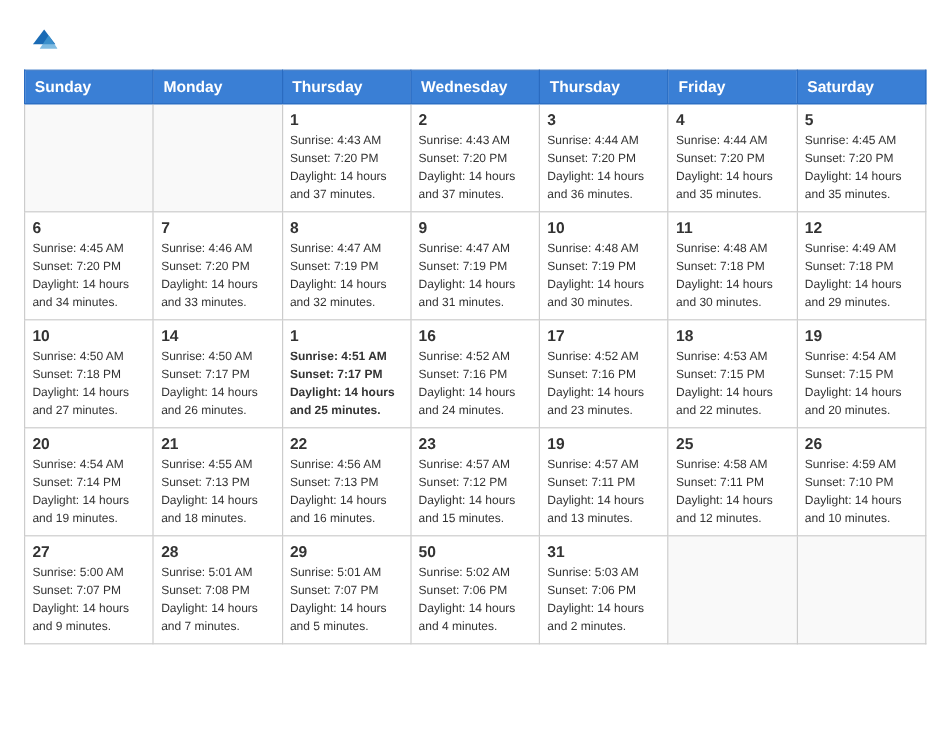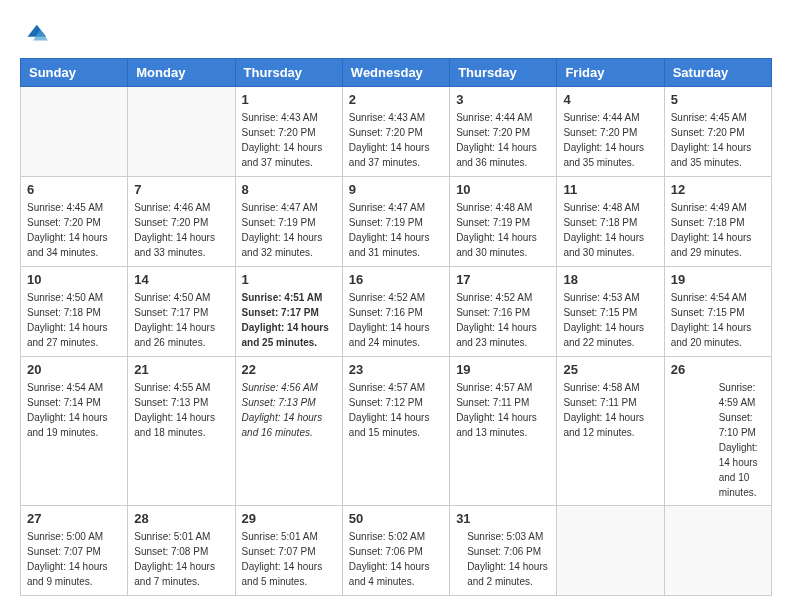--- a/index.html
+++ b/index.html
@@ -249,21 +249,21 @@
 Daylight: 14 hours and 19 minutes.</div>
         </td>
         <td>
           <span class="day-num">21</span>
           <div class="day-info" style="white-space: pre-line;">Sunrise: 4:55 AM
 Sunset: 7:13 PM
 Daylight: 14 hours and 18 minutes.</div>
         </td>
         <td>
           <span class="day-num">22</span>
-          <div class="day-info" style="white-space: pre-line; font-style: italic;">Sunrise: 4:56 AM
+          <div class="day-info" style="white-space: pre-line;">Sunrise: 4:56 AM
 Sunset: 7:13 PM
 Daylight: 14 hours and 16 minutes.</div>
         </td>
         <td>
           <span class="day-num">23</span>
           <div class="day-info" style="white-space: pre-line;">Sunrise: 4:57 AM
 Sunset: 7:12 PM
 Daylight: 14 hours and 15 minutes.</div>
         </td>
         <td>
@@ -273,21 +273,21 @@
 Daylight: 14 hours and 13 minutes.</div>
         </td>
         <td>
           <span class="day-num">25</span>
           <div class="day-info" style="white-space: pre-line;">Sunrise: 4:58 AM
 Sunset: 7:11 PM
 Daylight: 14 hours and 12 minutes.</div>
         </td>
         <td>
           <span class="day-num">26</span>
-          <div class="day-info" style="white-space: pre-line; margin-left: 48px;">Sunrise: 4:59 AM
+          <div class="day-info" style="white-space: pre-line;">Sunrise: 4:59 AM
 Sunset: 7:10 PM
 Daylight: 14 hours and 10 minutes.</div>
         </td>
       </tr>
       <tr>
         <td>
           <span class="day-num">27</span>
           <div class="day-info" style="white-space: pre-line;">Sunrise: 5:00 AM
 Sunset: 7:07 PM
 Daylight: 14 hours and 9 minutes.</div>
@@ -305,21 +305,21 @@
 Daylight: 14 hours and 5 minutes.</div>
         </td>
         <td>
           <span class="day-num">50</span>
           <div class="day-info" style="white-space: pre-line;">Sunrise: 5:02 AM
 Sunset: 7:06 PM
 Daylight: 14 hours and 4 minutes.</div>
         </td>
         <td>
           <span class="day-num">31</span>
-          <div class="day-info" style="white-space: pre-line; margin-left: 11px;">Sunrise: 5:03 AM
+          <div class="day-info" style="white-space: pre-line;">Sunrise: 5:03 AM
 Sunset: 7:06 PM
 Daylight: 14 hours and 2 minutes.</div>
         </td>
         <td class="empty"></td>
         <td class="empty"></td>
       </tr>
     </tbody>
 </table>
 
 </body></html>

